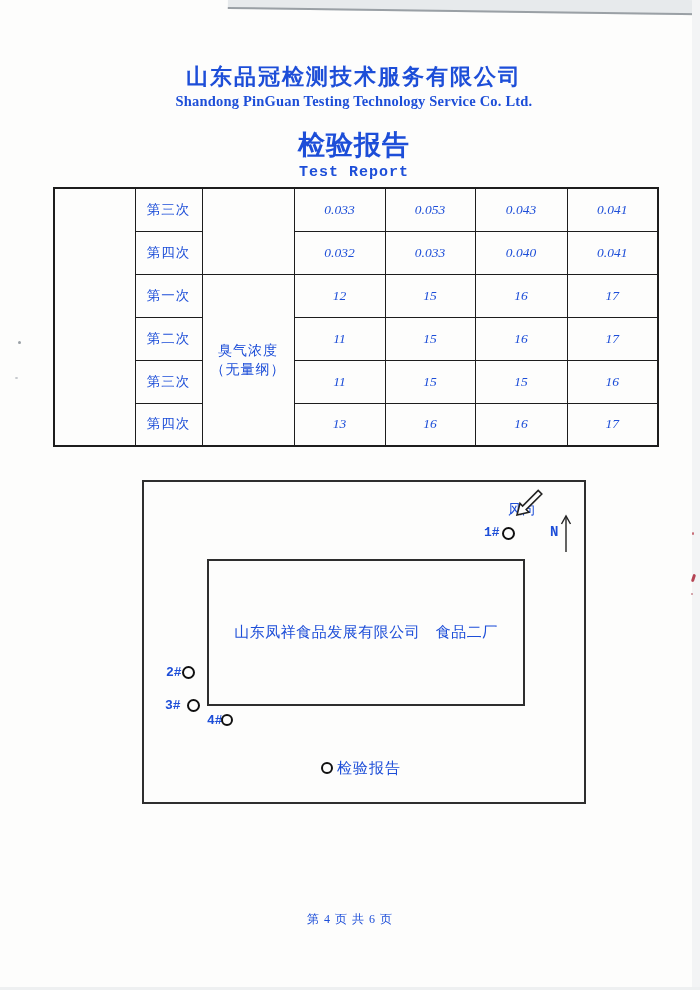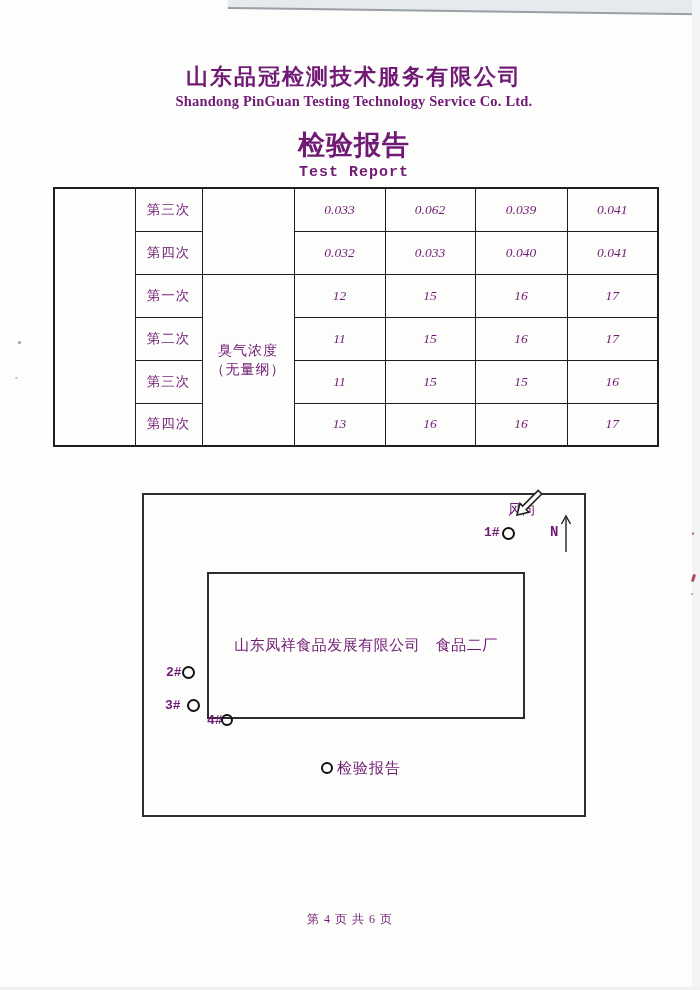--- a/index.html
+++ b/index.html
@@ -1,18 +1,18 @@
 <!DOCTYPE html>
 <html><head>
 <meta charset="utf-8">
 <style>
   html,body{margin:0;padding:0;background:#ffffff;}
   .page{
     position:relative;width:700px;height:990px;overflow:hidden;
-    background:#fdfdfc;color:#701a75;
+    background:#fdfdfc;color:#1d4ed8;
     font-family:"Liberation Serif","DejaVu Serif",serif;
   }
   
   .scan-band-top{
     position:absolute;left:228px;top:-6px;width:486px;height:13px;
     background:#e7eaec;border-bottom:2px solid #9aa0a5;
     transform:rotate(0.75deg);transform-origin:left top;
   }
   .scan-edge-right{position:absolute;right:0;top:0;width:8px;height:990px;background:#f3f4f5;}
   .scan-edge-bottom{position:absolute;left:0;bottom:0;width:700px;height:3px;background:#eef0f1;}
@@ -48,21 +48,21 @@
   }
   table.results td{
     border:1.5px solid #1d1d1d;text-align:center;vertical-align:middle;
     font-size:13.5px;padding:8px;overflow:hidden;
   }
   td.cn{font-size:14px;letter-spacing:1px;}
   td.num{font-size:13.5px;font-style:italic;}
   .param-line{line-height:19px;font-size:14px;letter-spacing:1px;}
   
   .map{
-    position:absolute;left:142px;top:493px;width:444px;height:324px;
+    position:absolute;left:142px;top:480px;width:444px;height:324px;
     border:2px solid #2e2e2e;box-sizing:border-box;background:transparent;
   }
   .factory{
     position:absolute;left:63px;top:77px;width:318px;height:147px;
     border:2px solid #2e2e2e;box-sizing:border-box;
     display:flex;align-items:center;justify-content:center;
     font-size:15px;letter-spacing:0.5px;
   }
   .map-abs{position:absolute;}
   .pt-label{font-family:"Liberation Mono","DejaVu Sans Mono",monospace;font-size:13px;font-weight:bold;}
@@ -107,22 +107,22 @@
         <col style="width:90px">
         <col style="width:92px">
         <col style="width:91px">
     </colgroup>
     <tbody>
       <tr style="height:43px">
         <td rowspan="6"></td>
         <td class="cn">第三次</td>
         <td rowspan="2"></td>
         <td class="num">0.033</td>
-        <td class="num">0.062</td>
-        <td class="num">0.039</td>
+        <td class="num">0.053</td>
+        <td class="num">0.043</td>
         <td class="num">0.041</td>
       </tr>
       <tr style="height:43px">
         <td class="cn">第四次</td>
         <td class="num">0.032</td>
         <td class="num">0.033</td>
         <td class="num">0.040</td>
         <td class="num">0.041</td>
       </tr>
       <tr style="height:43px">

